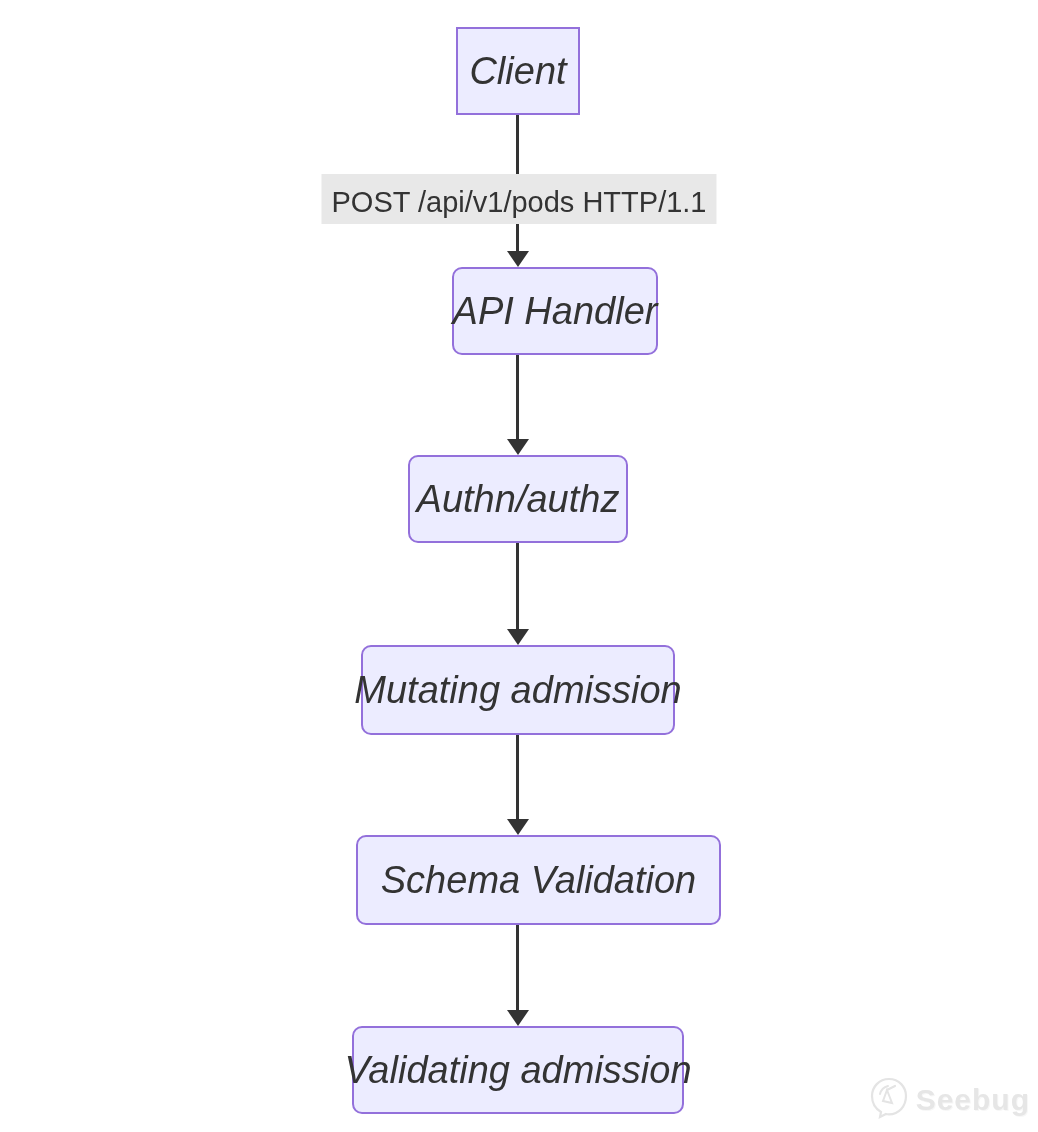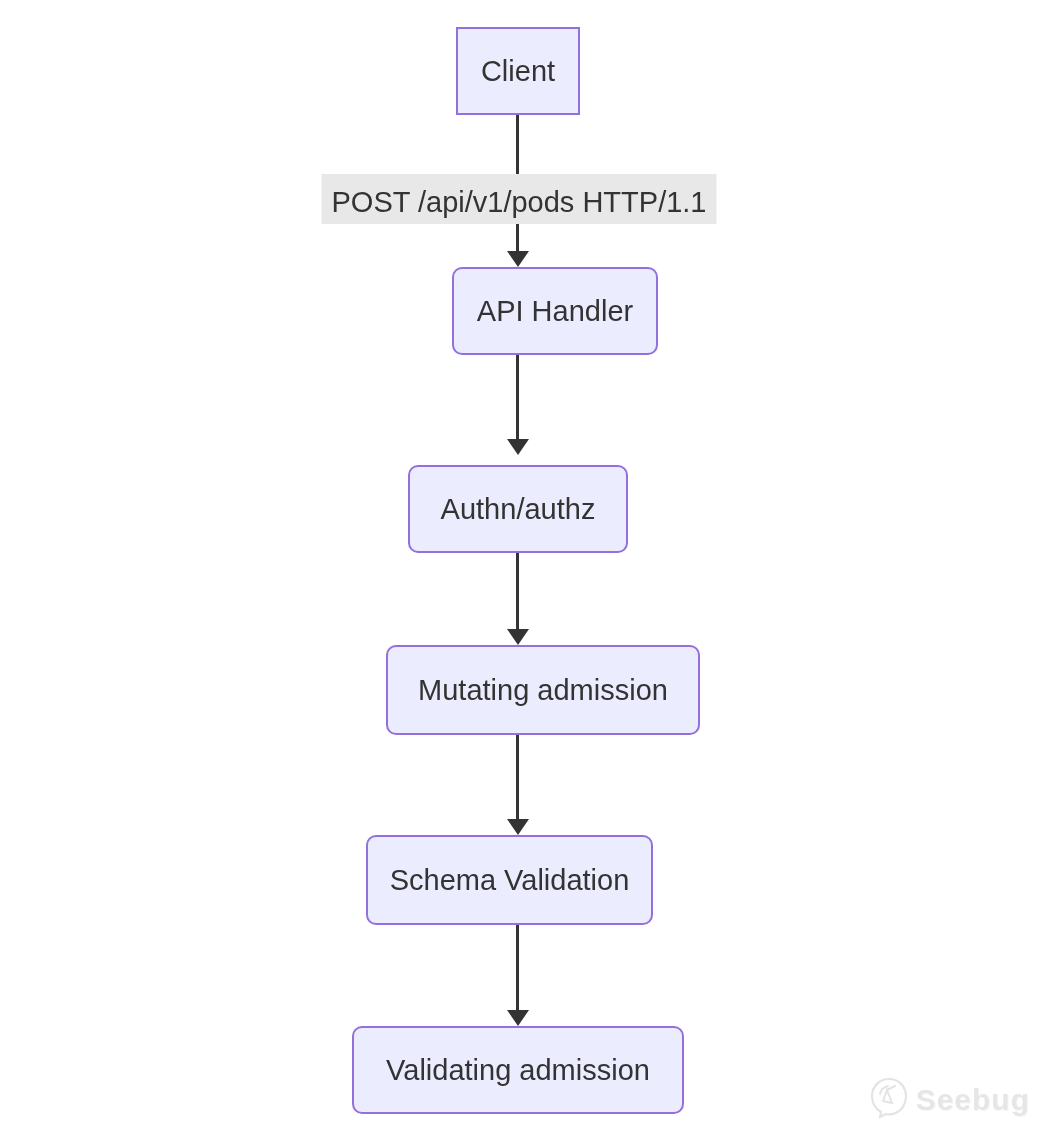--- a/index.html
+++ b/index.html
@@ -21,31 +21,32 @@
     overflow:hidden;
   }
   .node{
     position:absolute;
     display:flex;
     align-items:center;
     justify-content:center;
     background:var(--node-fill);
     border:2px solid var(--node-border);
     color:var(--text-color);
-    font-size:29px;
+    font-size:38px;
     line-height:1;
     white-space:nowrap;
     z-index:2;
+    font-style:italic;
   }
   .node.rounded{border-radius:10px;}
   .node-client{left:456px;top:27px;width:124px;height:88px;}
   .node-api-handler{left:415px;top:267px;width:206px;height:88px;margin-left:37px;}
-  .node-authn-authz{left:408px;top:465px;width:220px;height:88px;}
-  .node-mutating-admission{left:361px;top:645px;width:314px;height:90px;margin-left:25px;}
-  .node-schema-validation{left:366px;top:835px;width:287px;height:90px;}
+  .node-authn-authz{left:408px;top:455px;width:220px;height:88px;}
+  .node-mutating-admission{left:361px;top:645px;width:314px;height:90px;}
+  .node-schema-validation{left:356px;top:835px;width:365px;height:90px;}
   .node-validating-admission{left:352px;top:1026px;width:332px;height:88px;}
 
   .edge-line{
     position:absolute;
     left:516px;
     width:3px;
     background:var(--line-color);
     z-index:1;
   }
   .edge-line-1{top:115px;height:138px;}

